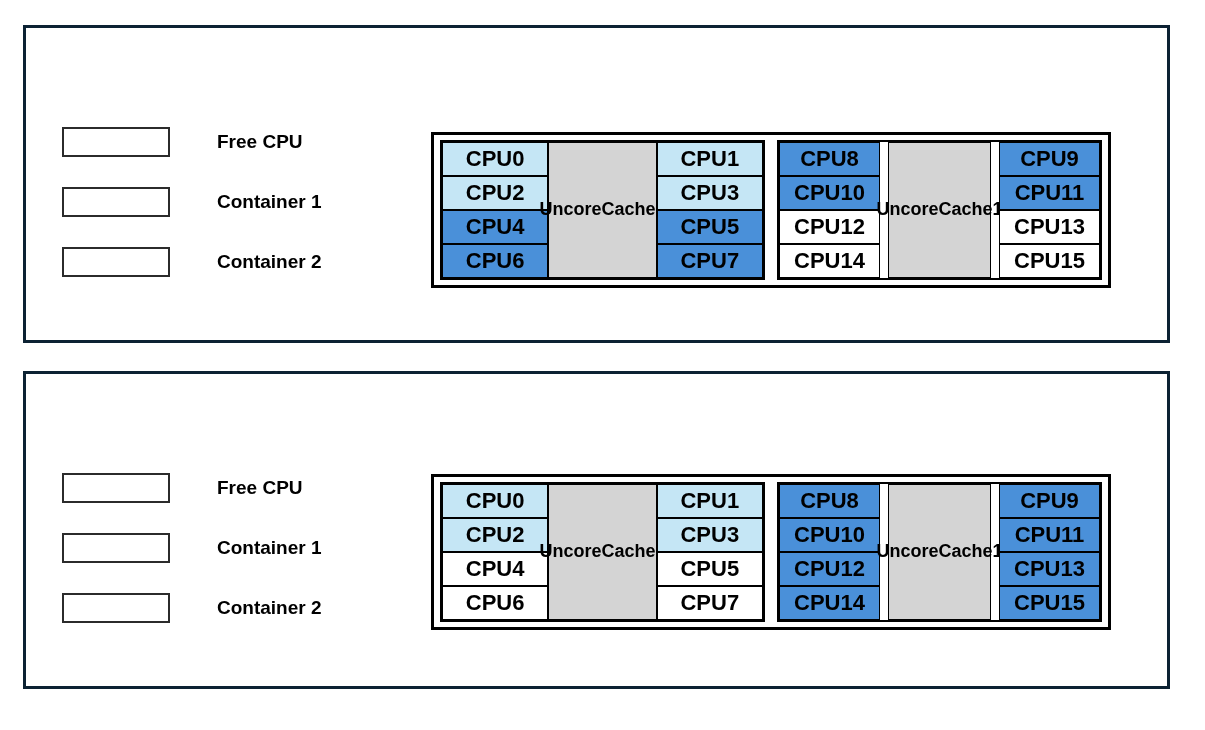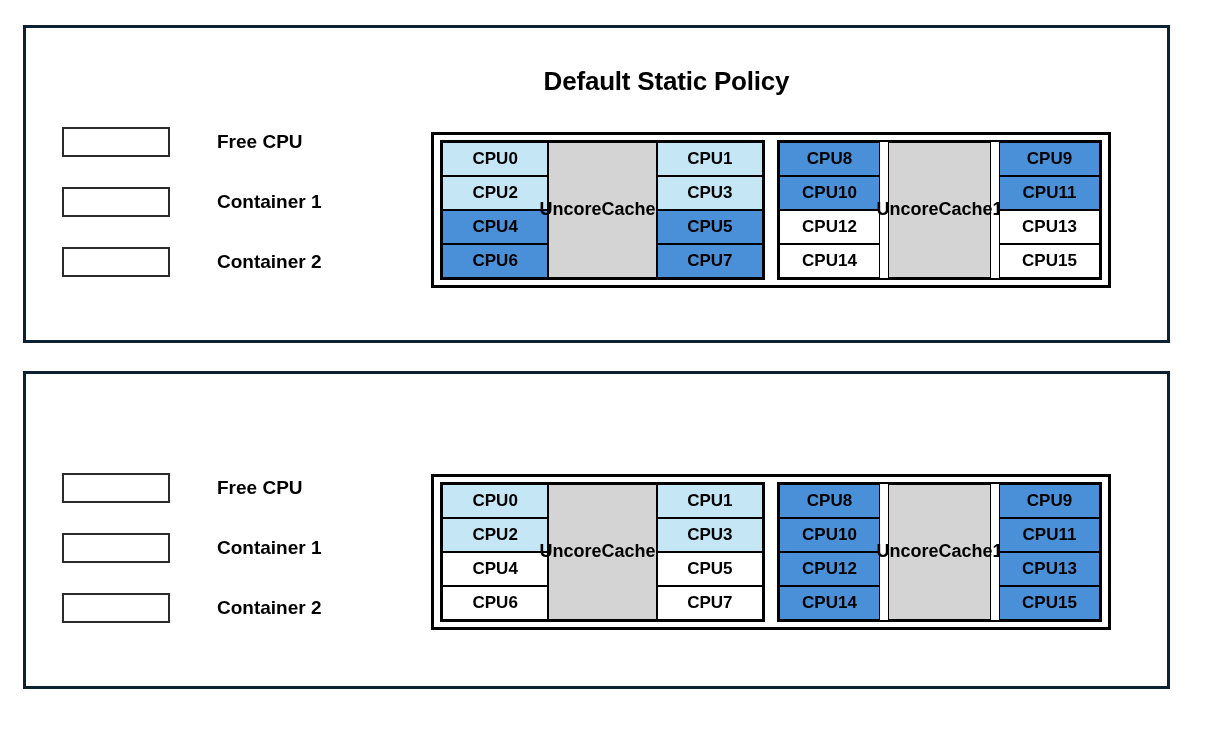--- a/index.html
+++ b/index.html
@@ -100,21 +100,21 @@
     min-width: 0;
   }
 
   .cpu-cell {
     flex: 1 1 0;
     border: 1px solid #000000;
     box-sizing: border-box;
     display: flex;
     align-items: center;
     justify-content: center;
-    font-size: 17px;
+    font-size: 22px;
     font-weight: bold;
     color: #000000;
     overflow: hidden;
   }
   .cpu-cell.free      { background: #ffffff; }
   .cpu-cell.container1{ background: #c5e6f5; }
   .cpu-cell.container2{ background: #4a90d9; }
 
   .uncore {
     flex: 1 1 0;
@@ -129,21 +129,20 @@
     font-weight: bold;
     color: #000000;
     line-height: 1.28;
     min-width: 0;
   }
 </style>
 </head>
 <body>
 
 <div class="panel" id="panel-top">
-  <div class="panel-title">Default Static Policy</div>
 
   <div class="legend">
     <div class="legend-row">
       <div class="legend-swatch free"></div>
       <div class="legend-label">Free CPU</div>
     </div>
     <div class="legend-row">
       <div class="legend-swatch container1"></div>
       <div class="legend-label">Container 1</div>
     </div>

